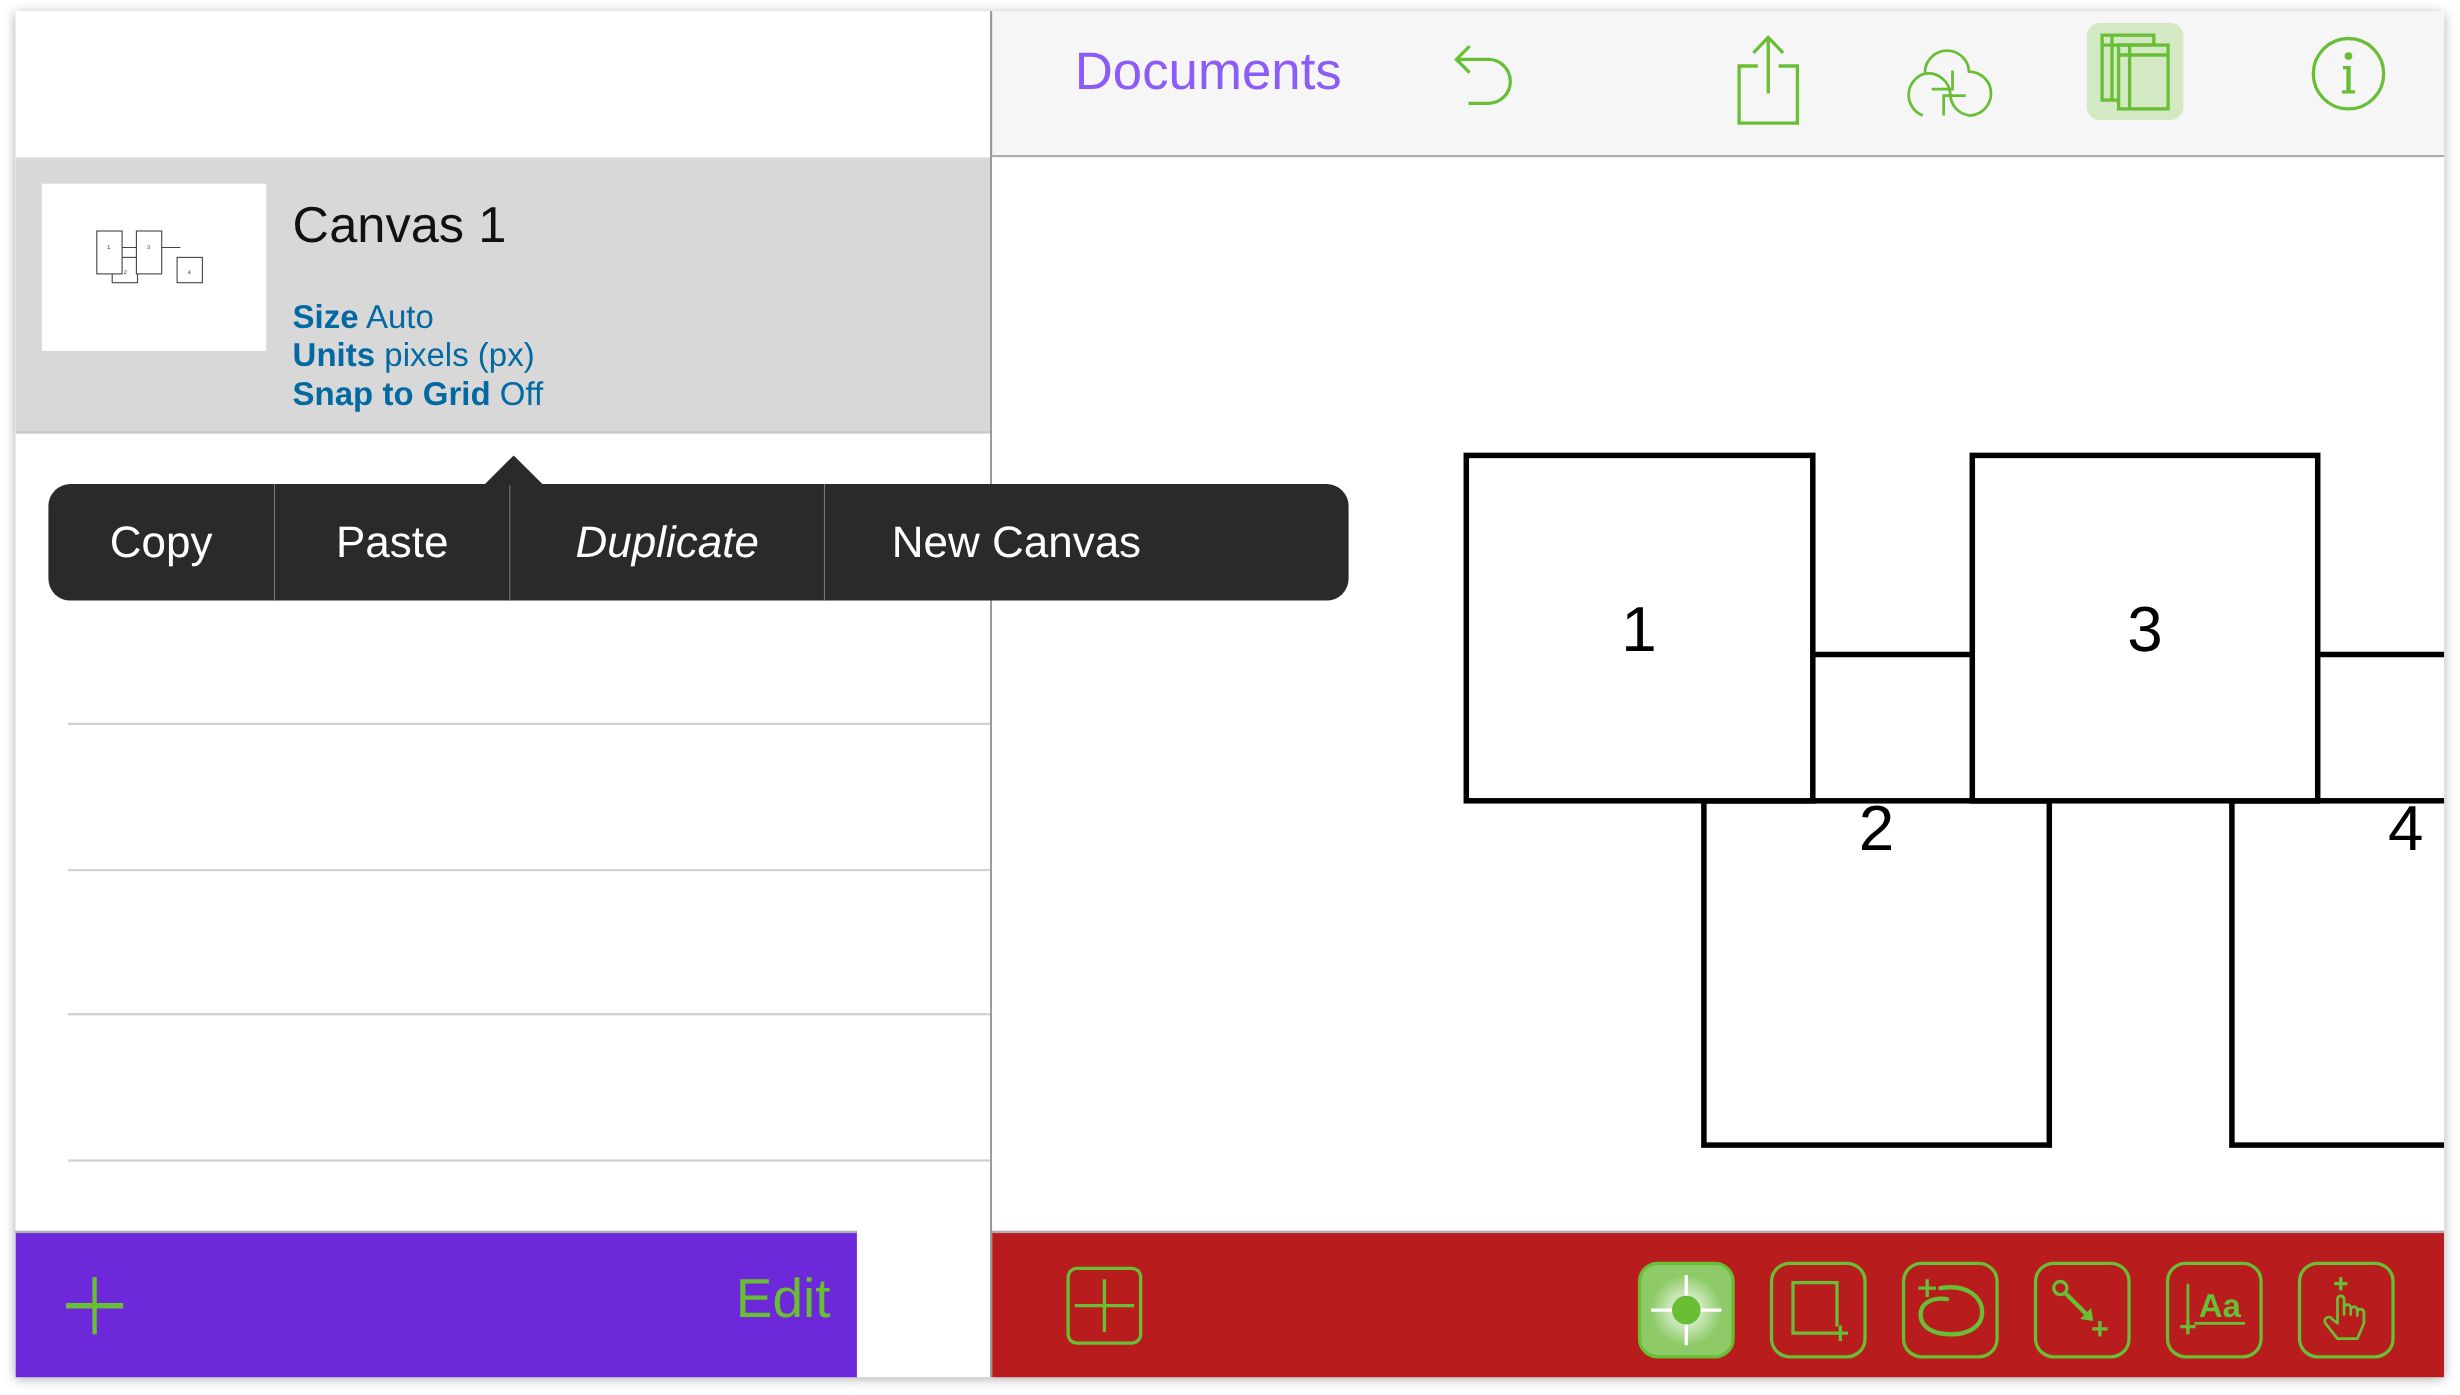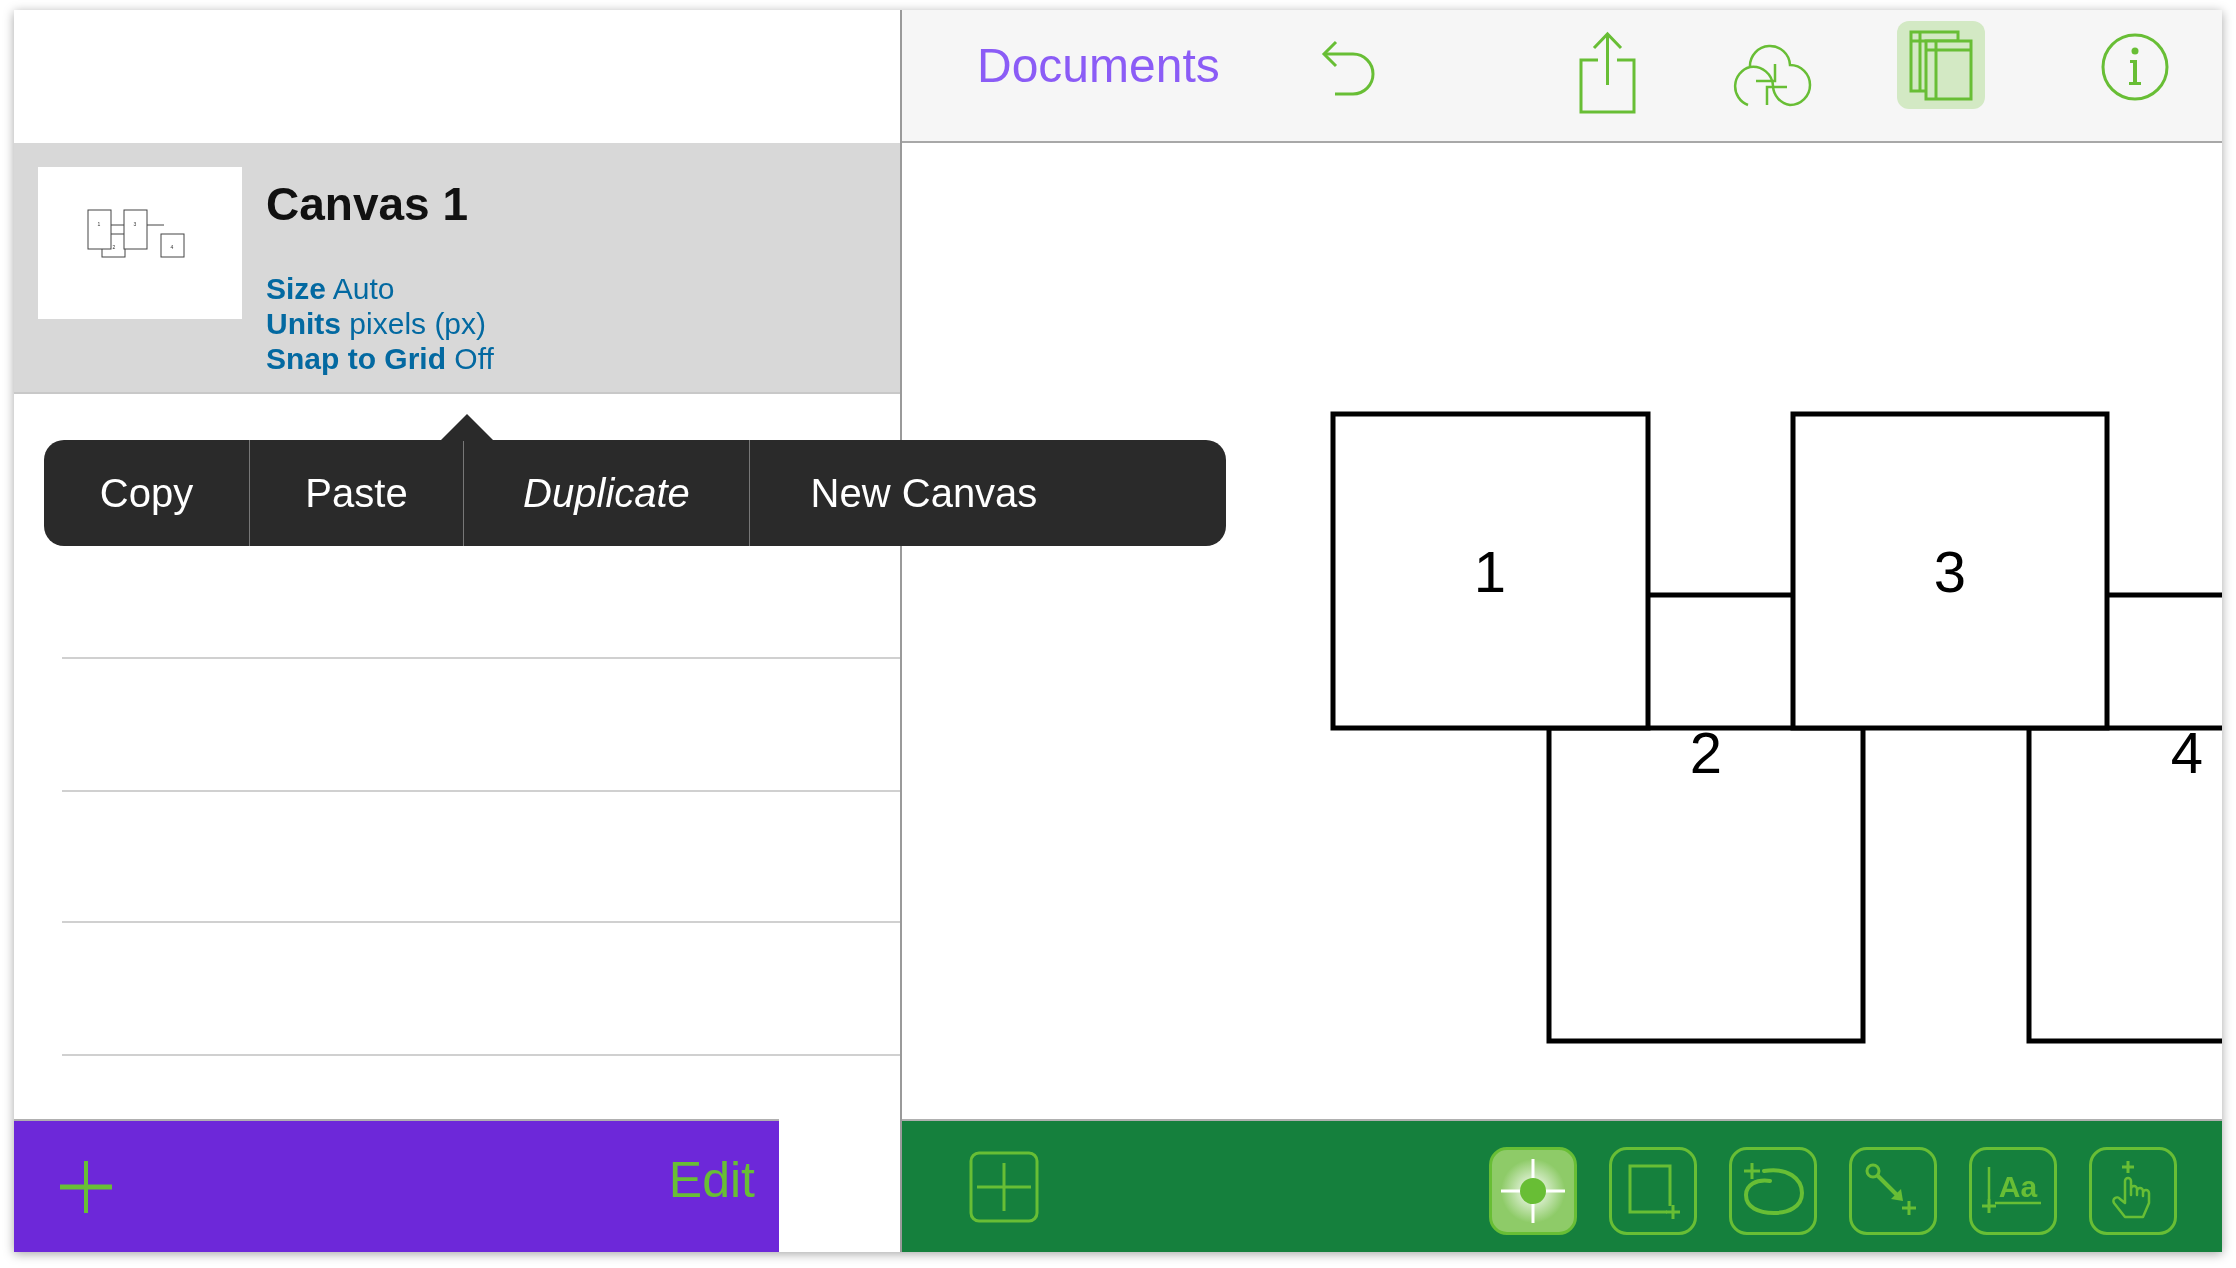--- a/index.html
+++ b/index.html
@@ -46,21 +46,21 @@
 
   
   .canvas-row {
     position:absolute; left:0; top:133px; width:886px; height:249px;
     background:#d8d8d8; border-bottom:2px solid #c8c8c8;
   }
   .thumb {
     position:absolute; left:24px; top:24px; width:204px; height:152px; background:#ffffff;
   }
   .canvas-title {
-    position:absolute; left:252px; top:34px; font-size:46px; font-weight:bold; color:#111;
+    position:absolute; left:252px; top:34px; font-size:46px; font-weight:normal; color:#111;
   }
   .canvas-meta {
     position:absolute; left:252px; top:128px; font-size:30px; color:#0369a1; line-height:35px;
   }
   .canvas-meta b { font-weight:bold; }
   .list-sep {
     position:absolute; left:48px; width:838px; height:2px; background:#d0d0d0;
   }
   
   .popover {
@@ -82,21 +82,21 @@
   .canvas-area {
     position:absolute; left:888px; top:133px; width:1320px; height:976px; background:#ffffff;
   }
   
   .bottombar-left {
     position:absolute; left:0; top:1109px; width:765px; height:133px;
     background:#6d28d9; border-top:2px solid #b0b0b0;
   }
   .bottombar-right {
     position:absolute; left:888px; top:1109px; width:1320px; height:133px;
-    background:#15803d; border-top:2px solid #b0b0b0;
+    background:#b91c1c; border-top:2px solid #b0b0b0;
   }
   .edit-link {
     position:absolute; right:24px; top:30px; font-size:50px; color:#68be35; cursor:pointer;
   }
   .tool {
     position:absolute; top:26px; width:88px; height:88px; box-sizing:border-box;
     border:3px solid #68be35; border-radius:18px; cursor:pointer;
     display:flex; align-items:center; justify-content:center;
   }
   .tool.active { background:#8ecb68; border-color:#68be35; }

